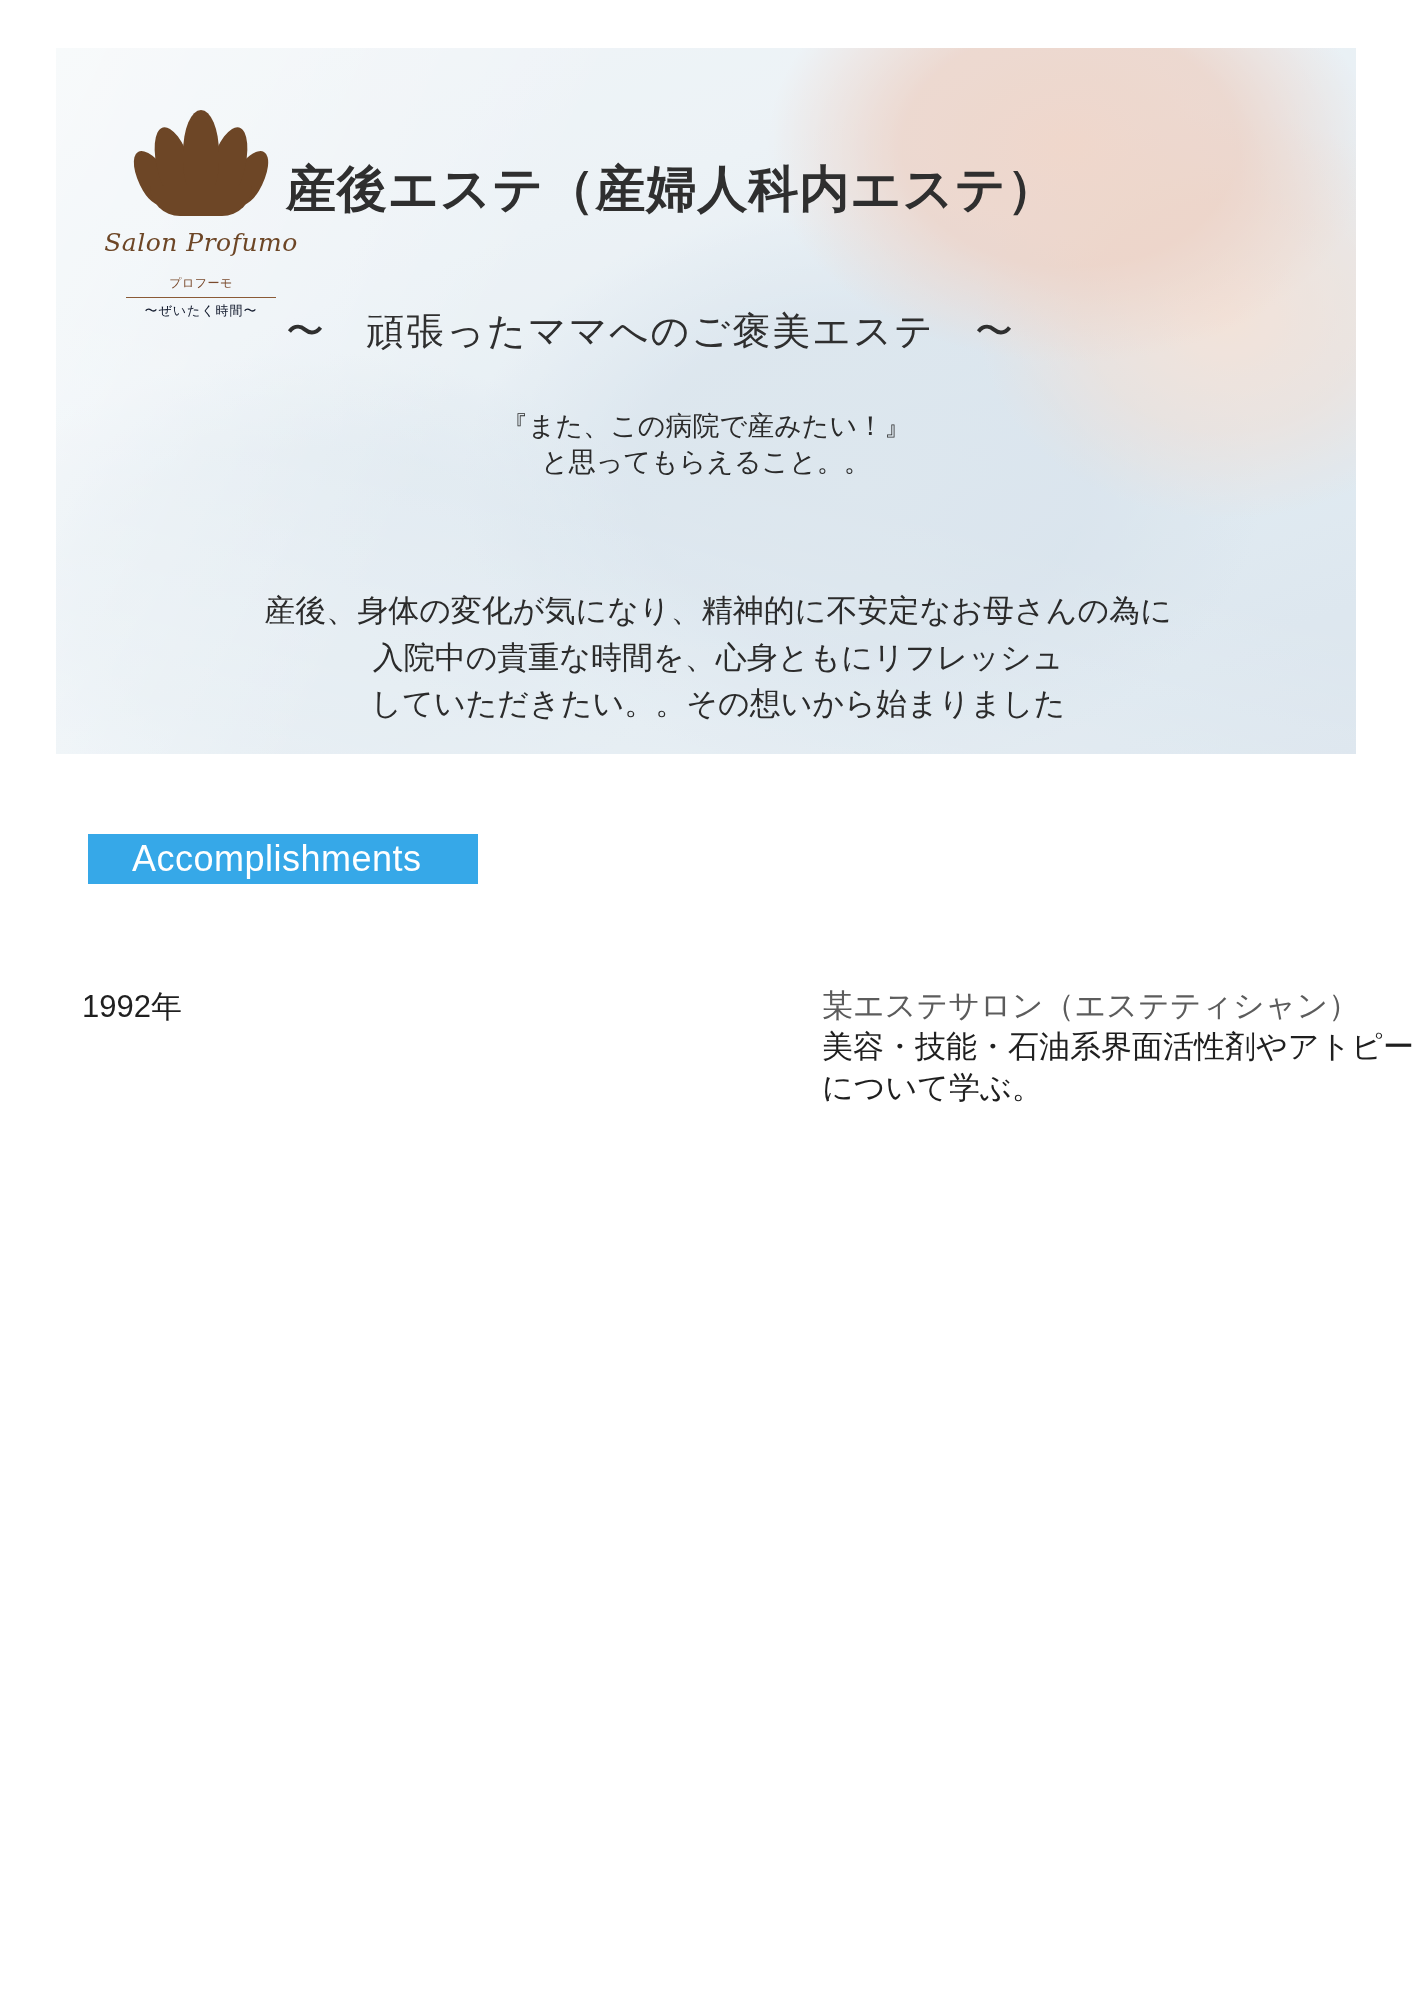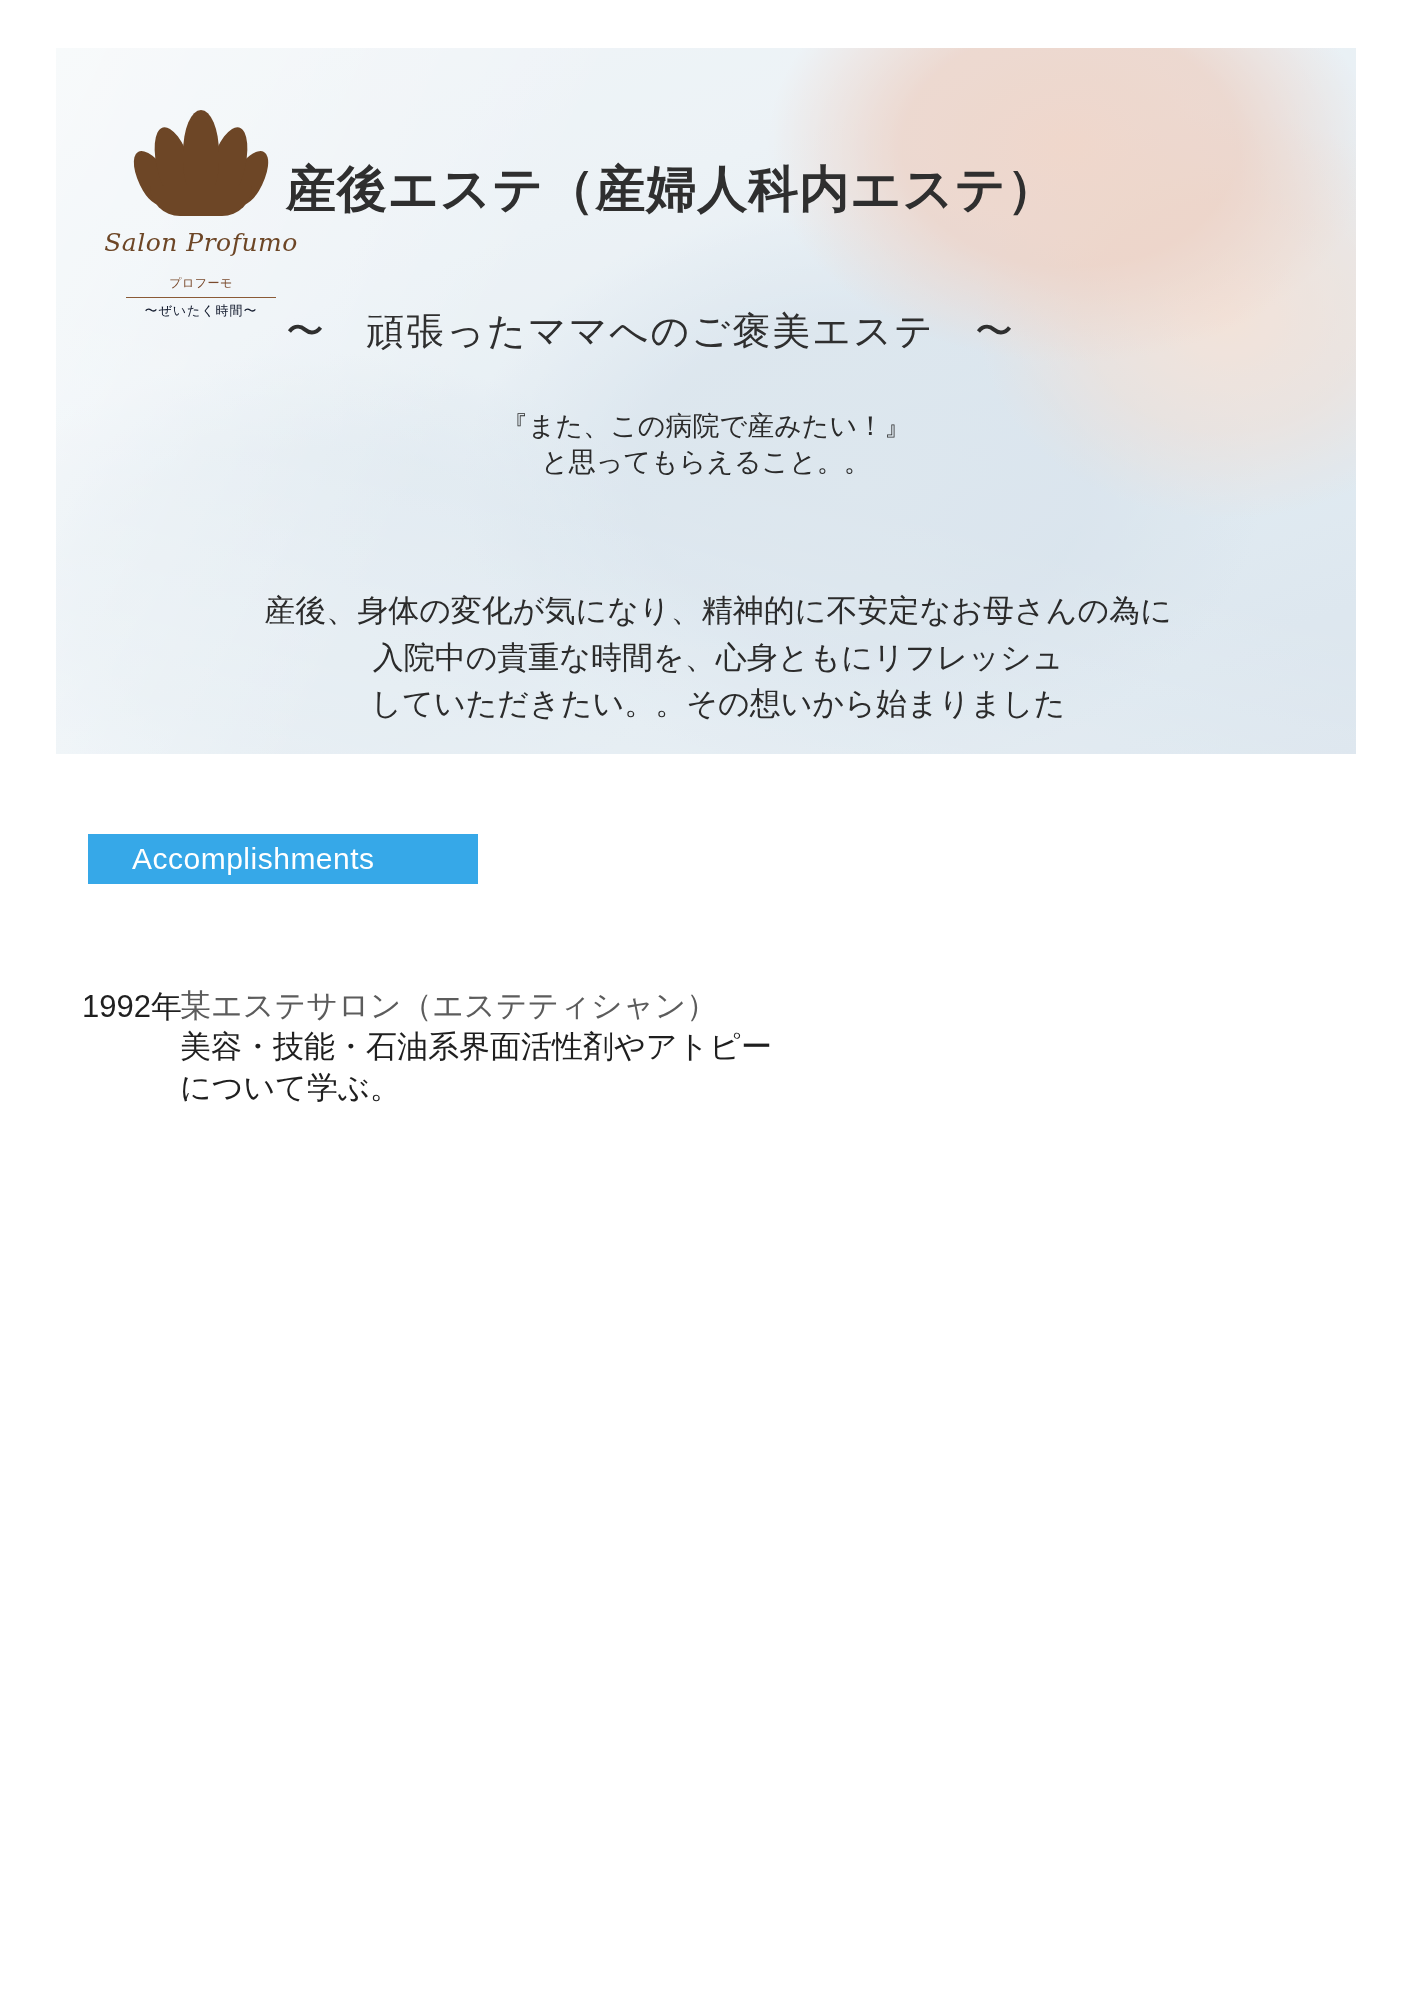--- a/index.html
+++ b/index.html
@@ -145,21 +145,21 @@
 
   
   .section-label {
     position: absolute;
     left: 88px;
     top: 834px;
     width: 390px;
     height: 50px;
     background: #36a8e8;
     color: #ffffff;
-    font-size: 30px;
+    font-size: 36px;
     line-height: 50px;
     padding-left: 44px;
     box-sizing: border-box;
     letter-spacing: 0.5px;
   }
 
   
   .timeline {
     position: absolute;
     left: 0;
@@ -179,21 +179,21 @@
     font-size: 31px;
     color: #1f1f1f;
     white-space: nowrap;
   }
   .entry .lines {
     font-size: 31px;
     line-height: 1.32;
     color: #1f1f1f;
   }
 
-  .e1 { margin-top: 0; }
+  .e1 { margin-top: 0; justify-content: space-between; }
   .e1 .lines { margin-left: 30px; }
   .e1 .lines .l1 { color: #5c5c5c; }
 </style>
 </head>
 <body>
 
 <div class="hero">
   <div class="hero-bg"></div>
   <div class="hero-veil"></div>
 

